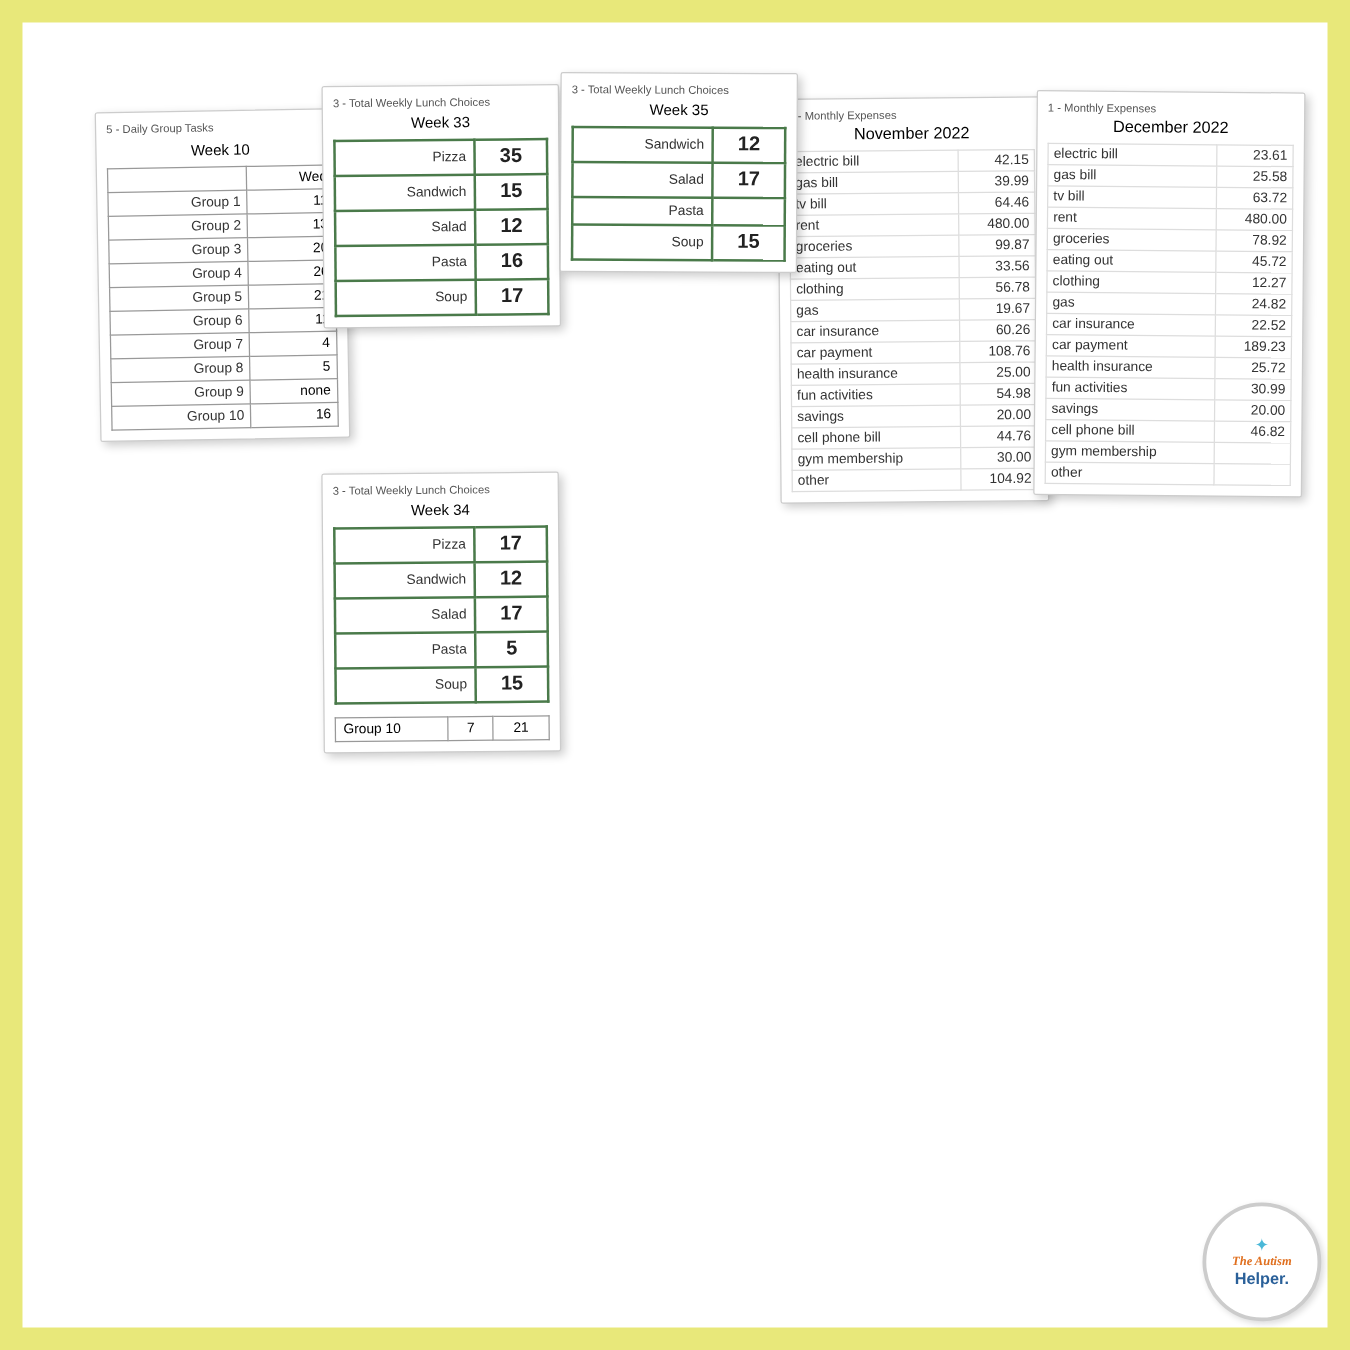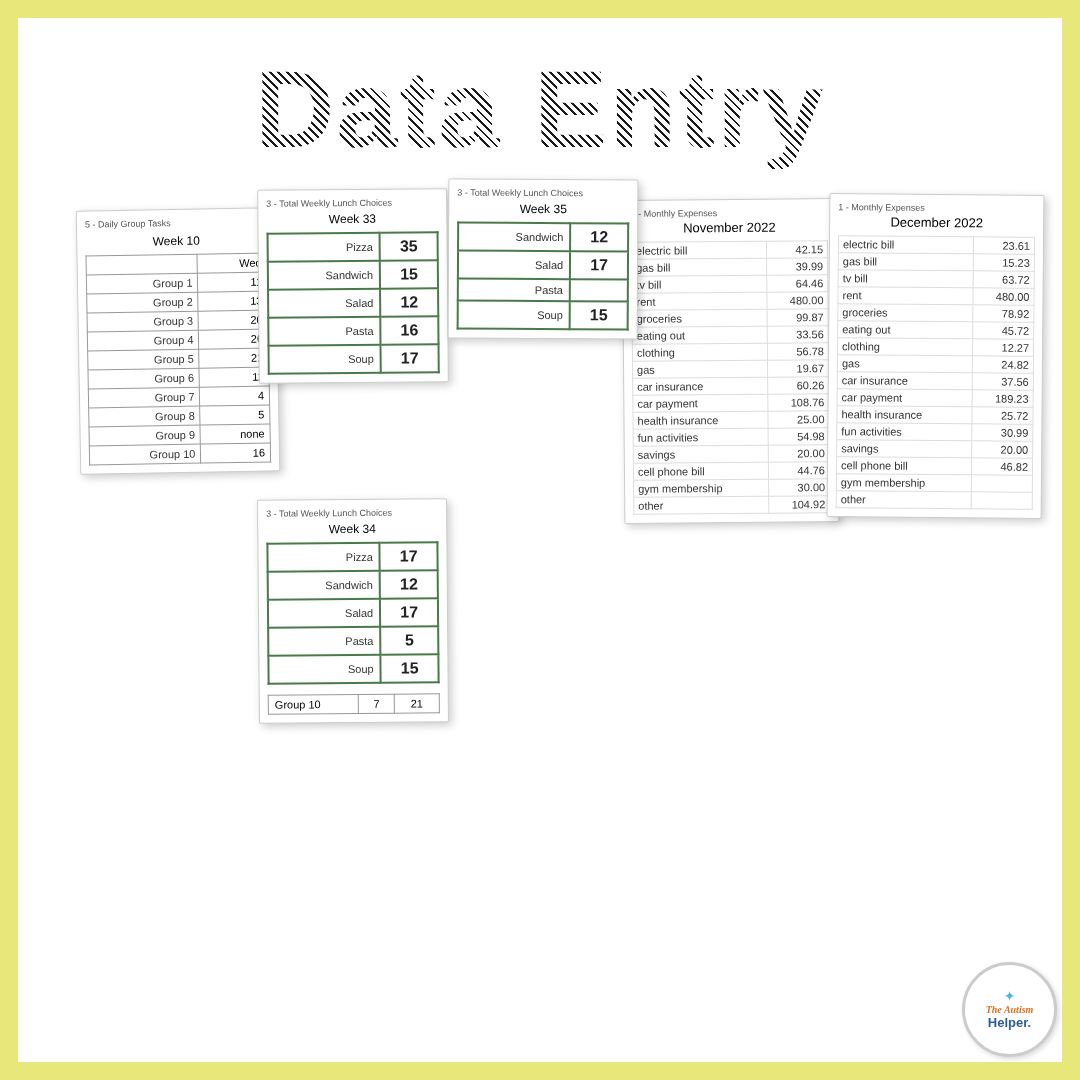--- a/index.html
+++ b/index.html
@@ -297,21 +297,20 @@
       font-size: 14px;
     }
   </style>
 </head>
 <body>
 
 <div class="outer-border">
   <div class="inner-white">
 
     <div class="title-area">
-      <span class="title-line1">Data Entry</span>
     </div>
 
     <div class="cards-area">
 
       <div class="card card-daily">
         <div class="card-title">5 - Daily Group Tasks</div>
         <div class="week-label">Week 10</div>
         <table>
           <thead>
             <tr>
@@ -495,21 +494,21 @@
         <div class="card-title">1 - Monthly Expenses</div>
         <div class="month-label">December 2022</div>
         <table>
           <tbody id="expenses-dec-tbody">
               <tr>
                 <td>electric bill</td>
                 <td>23.61</td>
               </tr>
               <tr>
                 <td>gas bill</td>
-                <td>15.23</td>
+                <td>25.58</td>
               </tr>
               <tr>
                 <td>tv bill</td>
                 <td>63.72</td>
               </tr>
               <tr>
                 <td>rent</td>
                 <td>480.00</td>
               </tr>
               <tr>
@@ -523,21 +522,21 @@
               <tr>
                 <td>clothing</td>
                 <td>12.27</td>
               </tr>
               <tr>
                 <td>gas</td>
                 <td>24.82</td>
               </tr>
               <tr>
                 <td>car insurance</td>
-                <td>37.56</td>
+                <td>22.52</td>
               </tr>
               <tr>
                 <td>car payment</td>
                 <td>189.23</td>
               </tr>
               <tr>
                 <td>health insurance</td>
                 <td>25.72</td>
               </tr>
               <tr>

